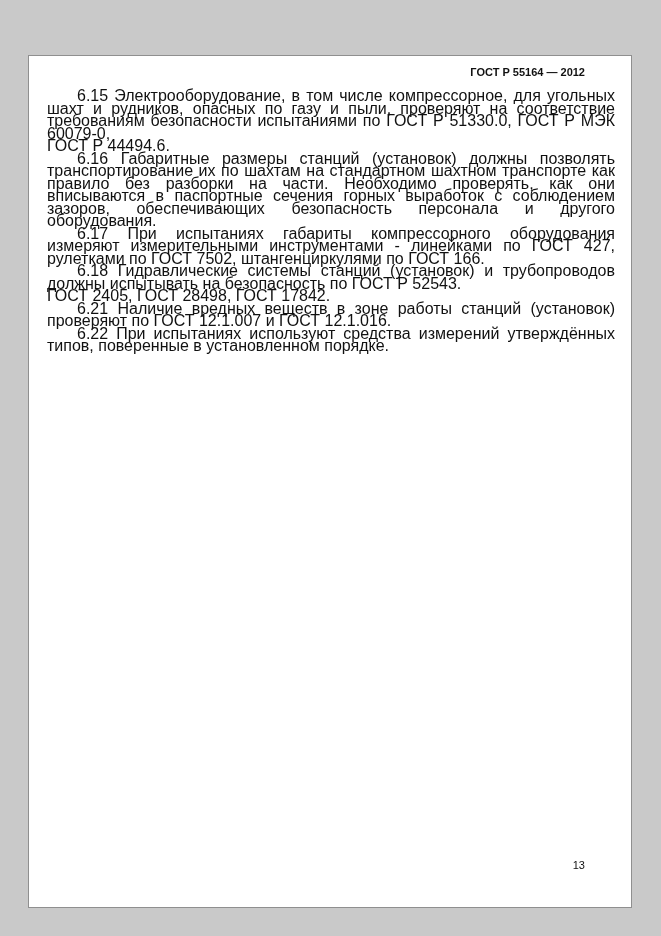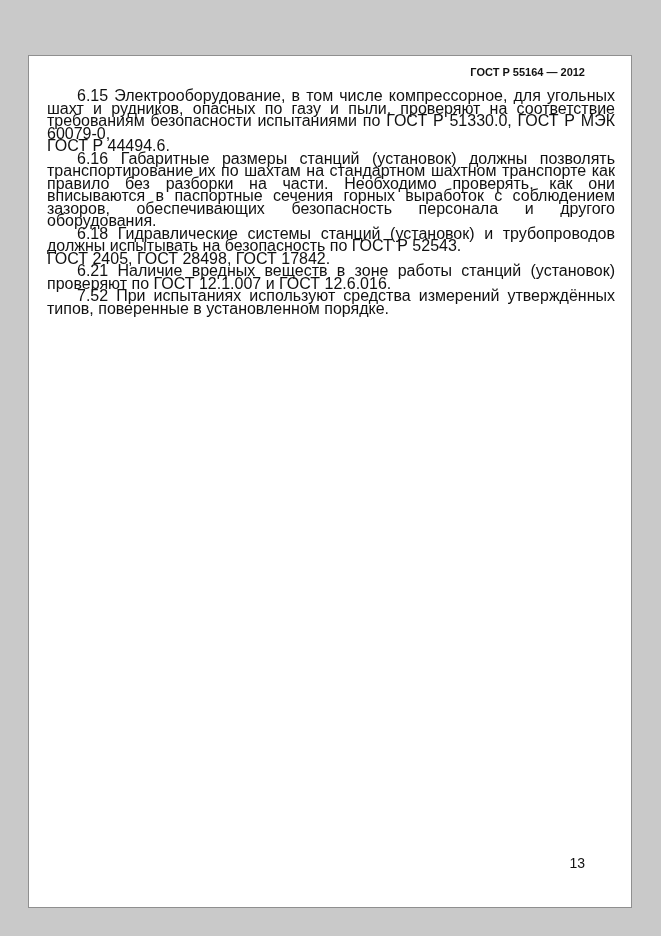--- a/index.html
+++ b/index.html
@@ -36,36 +36,37 @@
   .content p {
     text-align: justify;
   }
   .content p.indent {
     text-indent: 30px;
   }
   .page-number {
     position: absolute;
     right: 46px;
     bottom: 36px;
-    font-size: 14px;
+    font-size: 11px;
     color: #111111;
   }
 </style>
 </head>
 <body>
 
 <div class="page">
 
   <div class="doc-header">ГОСТ Р 55164 — 2012</div>
 
   <div class="content">
     <p class="indent">6.15 Электрооборудование, в том числе компрессорное, для угольных шахт и рудников, опасных по газу и пыли, проверяют на соответствие требованиям безопасности испытаниями по ГОСТ Р 51330.0, ГОСТ Р МЭК 60079-0,</p>
     <p class="noindent">ГОСТ Р 44494.6.</p>
     <p class="indent">6.16 Габаритные размеры станций (установок) должны позволять транспортирование их по шахтам на стандартном шахтном транспорте как правило без разборки на части. Необходимо проверять, как они вписываются в паспортные сечения горных выработок с соблюдением зазоров, обеспечивающих безопасность персонала и другого оборудования.</p>
+    <p class="indent">6.17 При испытаниях габариты компрессорного оборудования измеряют измерительными инструментами - линейками по ГОСТ 427, рулетками по ГОСТ 7502, штангенциркулями по ГОСТ 166.</p>
     <p class="indent">6.18 Гидравлические системы станций (установок) и трубопроводов должны испытывать на безопасность по ГОСТ Р 52543.</p>
     <p class="noindent">ГОСТ 2405, ГОСТ 28498, ГОСТ 17842.</p>
-    <p class="indent">6.21 Наличие вредных веществ в зоне работы станций (установок) проверяют по ГОСТ 12.1.007 и ГОСТ 12.6.016.</p>
-    <p class="indent">7.52 При испытаниях используют средства измерений утверждённых типов, поверенные в установленном порядке.</p>
+    <p class="indent">6.21 Наличие вредных веществ в зоне работы станций (установок) проверяют по ГОСТ 12.1.007 и ГОСТ 12.1.016.</p>
+    <p class="indent">6.22 При испытаниях используют средства измерений утверждённых типов, поверенные в установленном порядке.</p>
   </div>
 
   <div class="page-number">13</div>
 
 </div>
 
 </body></html>

